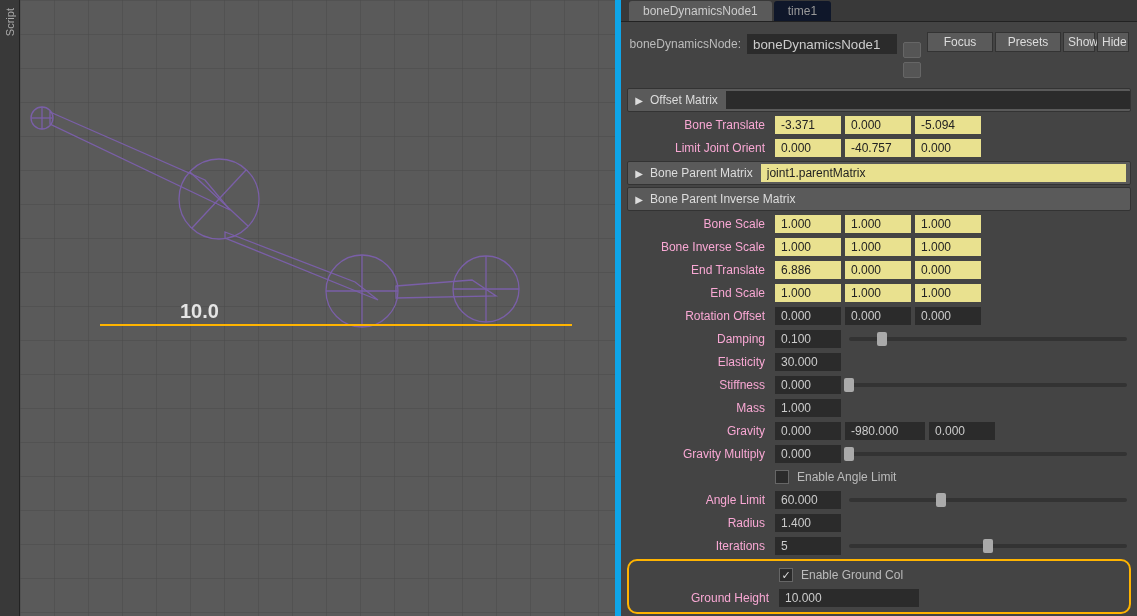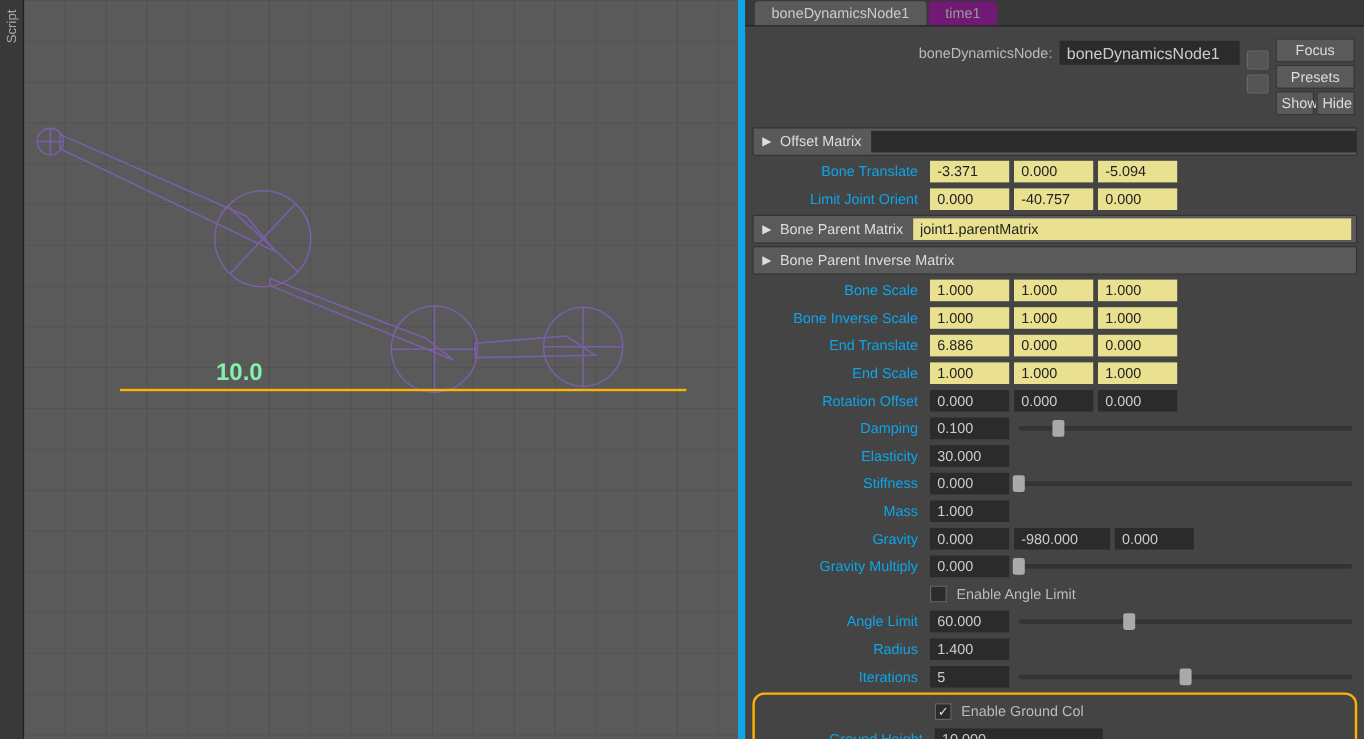--- a/index.html
+++ b/index.html
@@ -5,53 +5,53 @@
   * { box-sizing: border-box; margin: 0; padding: 0; font-family: -apple-system, "Segoe UI", sans-serif; }
   body { background: #444; color: #ccc; width: 1137px; height: 616px; overflow: hidden; display: flex; }
 
   
   .script-tab { width: 20px; background: #393939; border-right: 1px solid #222; display: flex; align-items: flex-start; justify-content: center; padding-top: 8px; }
   .script-tab span { writing-mode: vertical-rl; transform: rotate(180deg); font-size: 11px; color: #aaa; }
 
   
   .viewport { width: 595px; position: relative; background: #5a5a5a; overflow: hidden; }
   .viewport svg { display: block; }
-  .viewport-annot { position: absolute; color: #86efac; font-size: 20px; font-weight: bold; }
+  .viewport-annot { position: absolute; color: #e5e5e5; font-size: 20px; font-weight: bold; }
   .ground-line { position: absolute; height: 2px; background: #ffb400; }
 
   
   .panel { flex: 1; background: #444; border-left: 6px solid #0ea5e9; font-size: 12px; display: flex; flex-direction: column; }
 
   
   .tabs { display: flex; background: #393939; border-bottom: 1px solid #222; padding-left: 8px; height: 22px; align-items: flex-end; }
   .tab { padding: 3px 14px; font-size: 12px; color: #ccc; border-radius: 3px 3px 0 0; }
   .tab.active { background: #5a5a5a; }
-  .tab.inactive { background: #701a75; color: #999; margin-left: 2px; text-align: center; }
+  .tab.inactive { background: #0f172a; color: #999; margin-left: 2px; text-align: center; }
 
   
   .header-area { padding: 10px 8px 6px 8px; display: flex; align-items: flex-start; gap: 6px; }
   .header-left { flex: 1; display: flex; align-items: center; justify-content: flex-end; gap: 6px; margin-top: 2px; }
   .header-label { color: #bbb; }
   .name-field { background: #2b2b2b; border: none; color: #ccc; padding: 3px 6px; width: 150px; height: 20px; }
   .header-icons { display: flex; flex-direction: column; gap: 4px; margin-top: 10px; }
   .hdr-icon { width: 18px; height: 16px; background: #555; border: 1px solid #666; border-radius: 2px; }
-  .header-buttons { display: flex; flex-direction: column; gap: 2px; }
+  .header-buttons { display: flex; flex-direction: row; gap: 2px; }
   .hbtn { background: #5a5a5a; border: 1px solid #333; color: #ddd; padding: 2px 10px; font-size: 12px; width: 66px; text-align: center; cursor: pointer; }
   .hbtn-row { display: flex; gap: 2px; }
   .hbtn-sm { background: #5a5a5a; border: 1px solid #333; color: #ddd; padding: 2px 4px; font-size: 12px; width: 32px; text-align: center; cursor: pointer; }
 
   
   .attrs { flex: 1; overflow: hidden; padding: 2px 6px 6px 6px; }
   .collapsible { background: #5a5a5a; border: 1px solid #333; display: flex; align-items: center; height: 24px; margin: 2px 0; border-radius: 2px; }
   .coll-arrow { width: 22px; text-align: center; color: #ddd; font-size: 10px; }
   .coll-label { color: #ddd; flex-shrink: 0; padding-right: 8px; }
   .coll-field { flex: 1; margin-right: 4px; }
 
   .row { display: flex; align-items: center; height: 22px; margin: 1px 0; gap: 4px; }
-  .row-label { width: 144px; text-align: right; padding-right: 6px; color: #0ea5e9; flex-shrink: 0; }
+  .row-label { width: 144px; text-align: right; padding-right: 6px; color: #f9a8d4; flex-shrink: 0; }
   .fld { background: #2b2b2b; border: none; color: #ccc; padding: 2px 6px; height: 18px; width: 66px; font-size: 12px; }
   .fld.hl { background: #e9e18f; color: #222; }
   .fld.wide { flex: 1; }
   .slider-track { flex: 1; height: 4px; background: #333; border-radius: 2px; position: relative; margin: 0 4px; }
   .slider-thumb { position: absolute; top: -5px; width: 10px; height: 14px; background: #aaa; border-radius: 2px; transform: translateX(-50%); }
   .chk { width: 14px; height: 14px; background: #2b2b2b; border: 1px solid #666; display: inline-flex; align-items: center; justify-content: center; color: #ddd; font-size: 11px; }
   .chk-label { color: #bbb; margin-left: 4px; }
 
   .highlight-box { border: 2px solid #ffb400; border-radius: 10px; padding: 2px 2px; margin-top: 2px; }
 </style>

